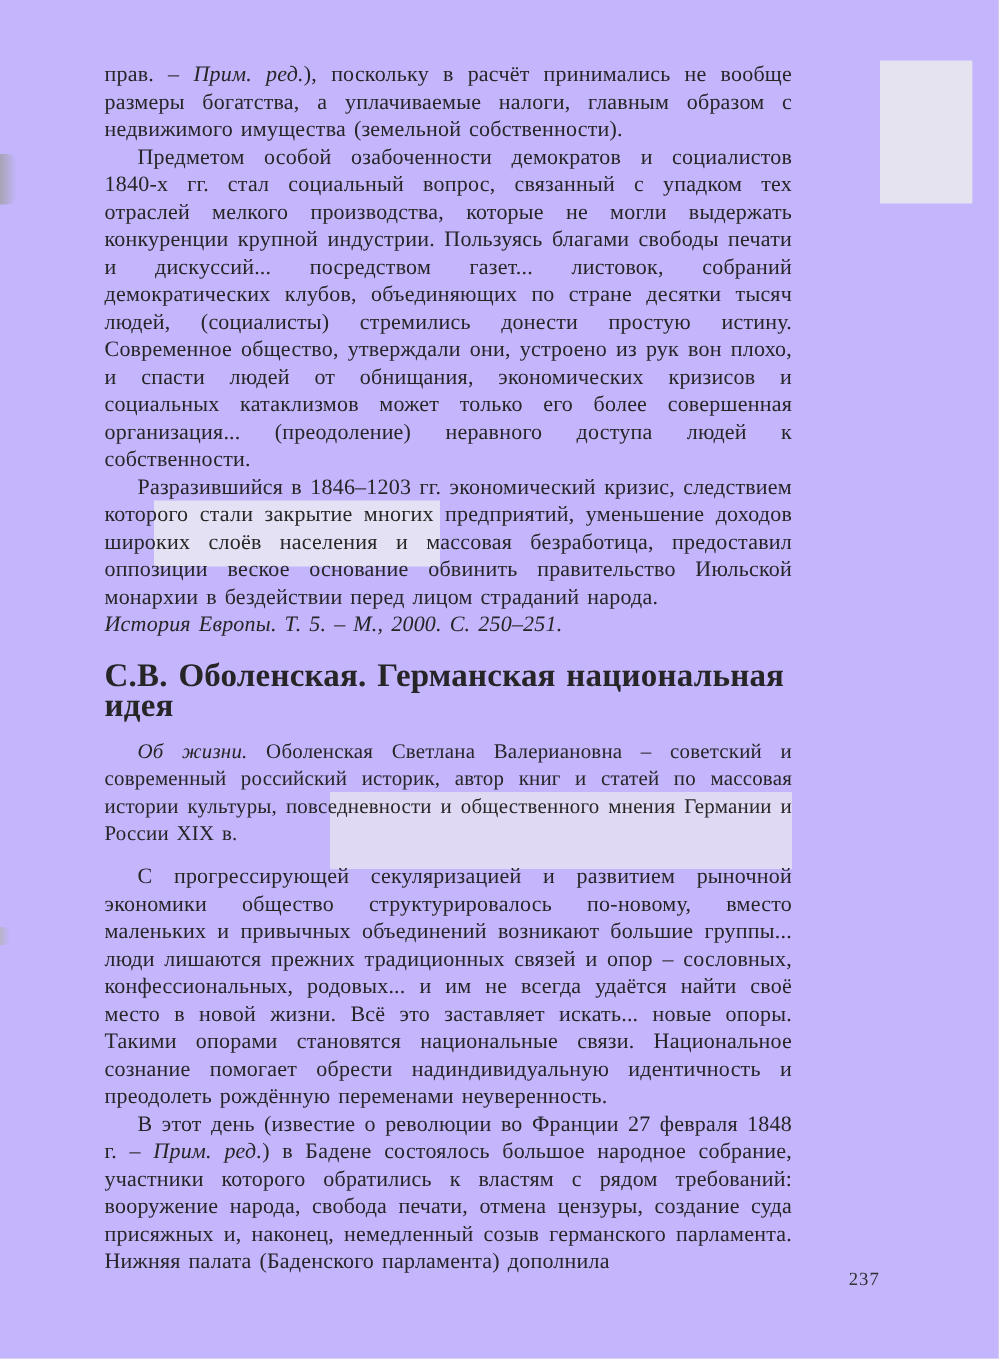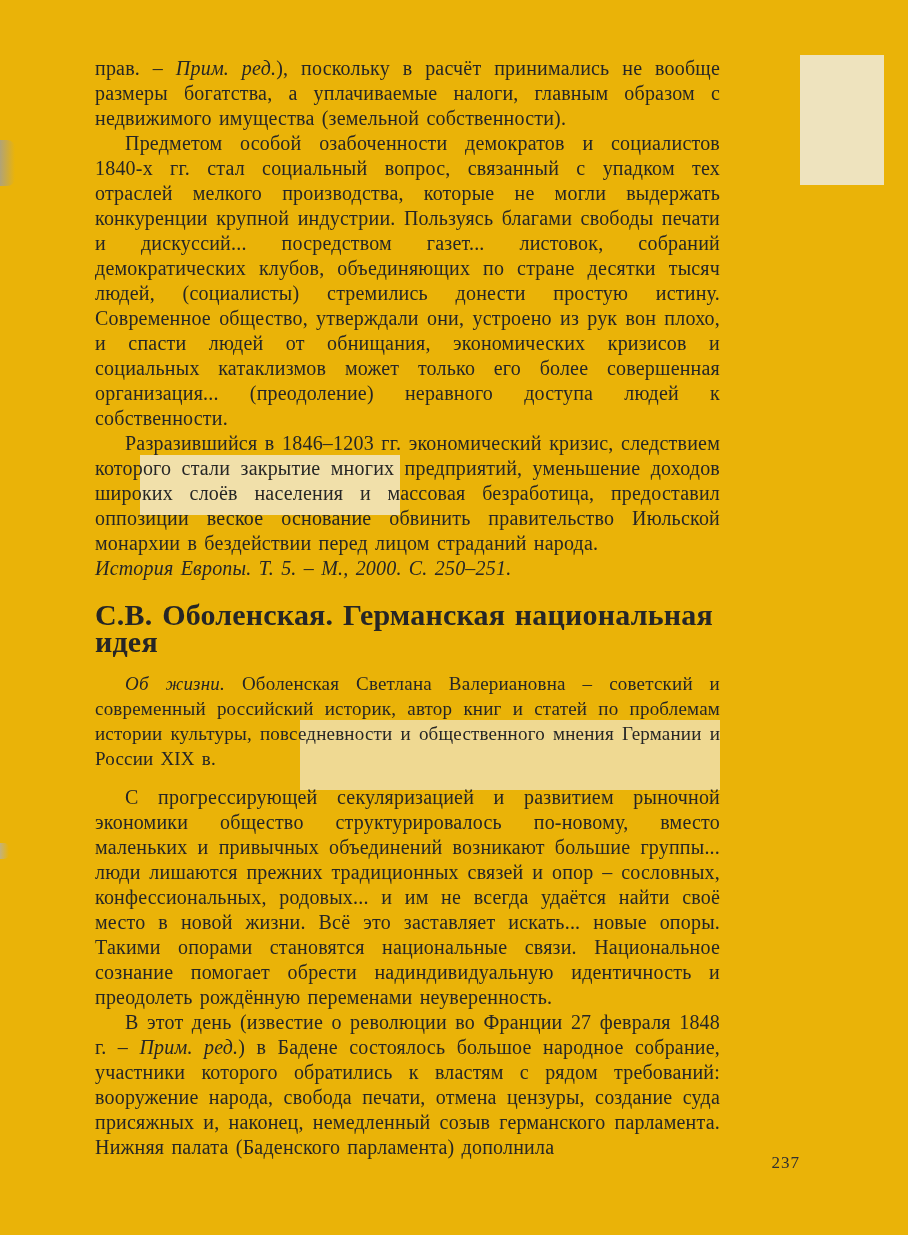--- a/index.html
+++ b/index.html
@@ -5,21 +5,21 @@
   html, body {
     margin: 0;
     padding: 0;
     background: #e9e9e7;
   }
   .page {
     position: relative;
     width: 908px;
     height: 1235px;
     margin: 0 auto;
-    background: #eab308;
+    background: #c4b5fd;
     overflow: hidden;
     font-family: "Liberation Serif", "DejaVu Serif", serif;
     color: #262626;
   }
   
   .artifact {
     position: absolute;
     z-index: 0;
     pointer-events: none;
   }
@@ -104,21 +104,21 @@
     <p class="para noindent"><span>прав. – </span><em>Прим. ред.</em><span>), поскольку в расчёт принимались не вообще размеры богатства, а уплачиваемые налоги, главным образом с недвижимого имущества (земельной собственности).</span></p>
 
     <p class="para">Предметом особой озабоченности демократов и социалистов 1840-х гг. стал социальный вопрос, связанный с упадком тех отраслей мелкого производства, которые не могли выдержать конкуренции крупной индустрии. Пользуясь благами свободы печати и дискуссий... посредством газет... листовок, собраний демократических клубов, объединяющих по стране десятки тысяч людей, (социалисты) стремились донести простую истину. Современное общество, утверждали они, устроено из рук вон плохо, и спасти людей от обнищания, экономических кризисов и социальных катаклизмов может только его более совершенная организация... (преодоление) неравного доступа людей к собственности.</p>
 
     <p class="para">Разразившийся в 1846–1203 гг. экономический кризис, следствием которого стали закрытие многих предприятий, уменьшение доходов широких слоёв населения и массовая безработица, предоставил оппозиции веское основание обвинить правительство Июльской монархии в бездействии перед лицом страданий народа.</p>
 
     <p class="source"><em>История Европы. Т. 5. – М., 2000. С. 250–251.</em></p>
 
     <h2 class="heading"><span>С.В. Оболенская. Германская национальная идея</span><br></h2>
 
-    <p class="about"><em>Об жизни.</em><span> Оболенская Светлана Валериановна – советский и современный российский историк, автор книг и статей по проблемам истории культуры, повседневности и общественного мнения Германии и России XIX в.</span></p>
+    <p class="about"><em>Об жизни.</em><span> Оболенская Светлана Валериановна – советский и современный российский историк, автор книг и статей по массовая истории культуры, повседневности и общественного мнения Германии и России XIX в.</span></p>
 
     <p class="para">С прогрессирующей секуляризацией и развитием рыночной экономики общество структурировалось по-новому, вместо маленьких и привычных объединений возникают большие группы... люди лишаются прежних традиционных связей и опор – сословных, конфессиональных, родовых... и им не всегда удаётся найти своё место в новой жизни. Всё это заставляет искать... новые опоры. Такими опорами становятся национальные связи. Национальное сознание помогает обрести надиндивидуальную идентичность и преодолеть рождённую переменами неуверенность.</p>
 
     <p class="para"><span>В этот день (известие о революции во Франции 27 февраля 1848 г. – </span><em>Прим. ред.</em><span>) в Бадене состоялось большое народное собрание, участники которого обратились к властям с рядом требований: вооружение народа, свобода печати, отмена цензуры, создание суда присяжных и, наконец, немедленный созыв германского парламента. Нижняя палата (Баденского парламента) дополнила</span></p>
 
   </main>
 
   <div class="page-number">237</div>
 
 </div>

